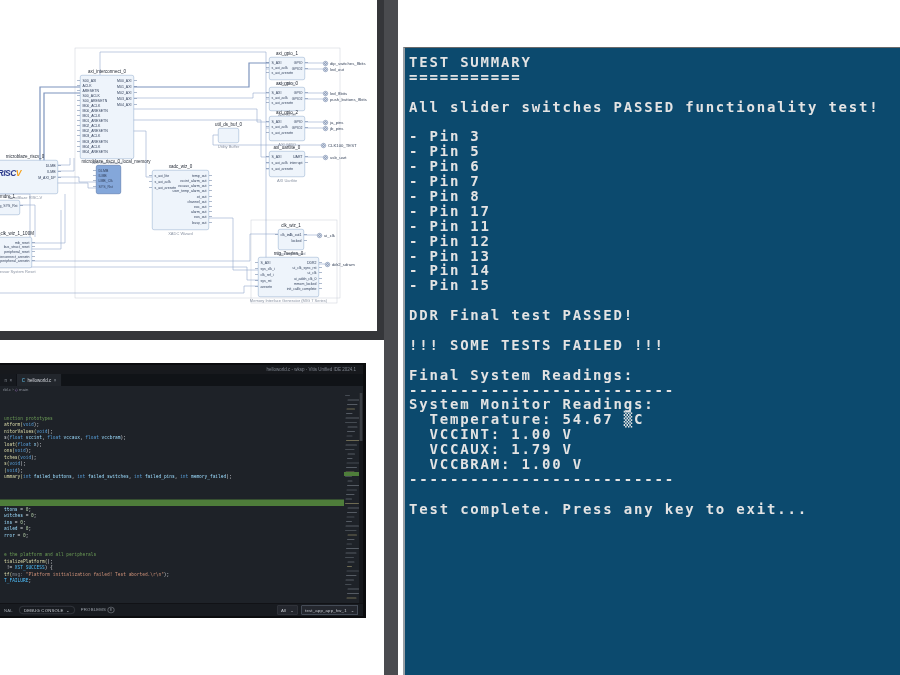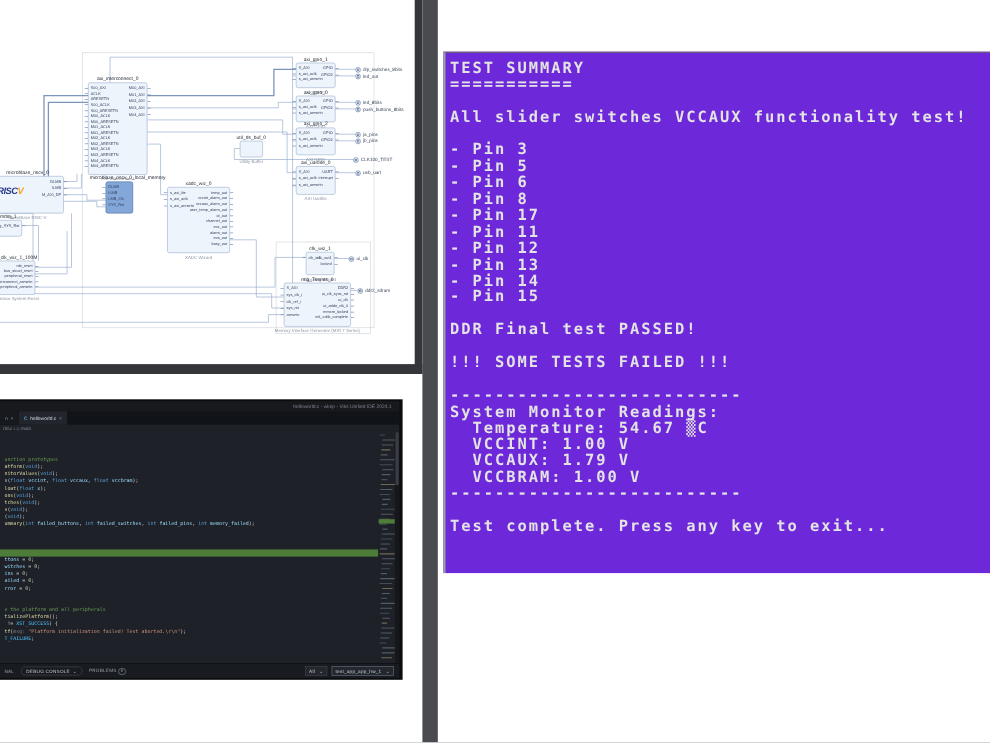--- a/index.html
+++ b/index.html
@@ -26,21 +26,21 @@
               font-size:17px;letter-spacing:-1px;color:#2b3a8c;}
   .riscv-logo .v{color:#f6a21d;}
   .extport{position:absolute;width:8px;height:8px;border-radius:50%;
            border:1.5px solid #5f779f;background:#fff;box-shadow:inset 0 0 0 1.5px #fff,inset 0 0 0 3px #5f779f;}
   .extlabel{position:absolute;font-size:8.5px;color:#39465c;white-space:nowrap;line-height:8px;}
 
   
   .divider{left:384px;top:0;width:14px;height:675px;background:#4a4b4f;}
 
   
-  .terminal{left:403px;top:47px;width:497px;height:474px;background:#6d28d9;
+  .terminal{left:403px;top:47px;width:497px;height:628px;background:#0c4a6e;
             border-left:2px solid #9aa0a6;border-top:1px solid #6a6a6a;
             padding:6px 0 0 4px;overflow:hidden;box-sizing:border-box;}
   .tline{white-space:pre;height:14.9px;font:bold 14px "DejaVu Sans Mono",monospace;
          letter-spacing:1.8px;color:#e3e3e3;}
 
   
   .vscode-panel{left:0;top:363px;width:366px;height:255px;background:#0b0c0e;overflow:hidden;}
   .vs-root{position:absolute;left:0;top:2px;width:726px;height:502px;background:#1e2228;
            transform:scale(.5);transform-origin:0 0;overflow:hidden;}
   .vs-titlebar{position:absolute;left:0;top:0;width:726px;height:18px;background:#17191d;
@@ -363,37 +363,39 @@
   </div>
   <div class="abs frame-right"></div>
   <div class="abs frame-bottom"></div>
 
   <div class="abs divider"></div>
 
   <div class="abs terminal" id="terminal">
       <div class="tline">TEST SUMMARY</div>
       <div class="tline">===========</div>
       <div class="tline"></div>
-      <div class="tline">All slider switches VCCAUX functionality test!</div>
+      <div class="tline">All slider switches PASSED functionality test!</div>
       <div class="tline"></div>
       <div class="tline">- Pin 3</div>
       <div class="tline">- Pin 5</div>
       <div class="tline">- Pin 6</div>
+      <div class="tline">- Pin 7</div>
       <div class="tline">- Pin 8</div>
       <div class="tline">- Pin 17</div>
       <div class="tline">- Pin 11</div>
       <div class="tline">- Pin 12</div>
       <div class="tline">- Pin 13</div>
       <div class="tline">- Pin 14</div>
       <div class="tline">- Pin 15</div>
       <div class="tline"></div>
       <div class="tline">DDR Final test PASSED!</div>
       <div class="tline"></div>
       <div class="tline">!!! SOME TESTS FAILED !!!</div>
       <div class="tline"></div>
+      <div class="tline">Final System Readings:</div>
       <div class="tline">--------------------------</div>
       <div class="tline">System Monitor Readings:</div>
       <div class="tline">  Temperature: 54.67 ▒C</div>
       <div class="tline">  VCCINT: 1.00 V</div>
       <div class="tline">  VCCAUX: 1.79 V</div>
       <div class="tline">  VCCBRAM: 1.00 V</div>
       <div class="tline">--------------------------</div>
       <div class="tline"></div>
       <div class="tline">Test complete. Press any key to exit...</div>
     </div>

